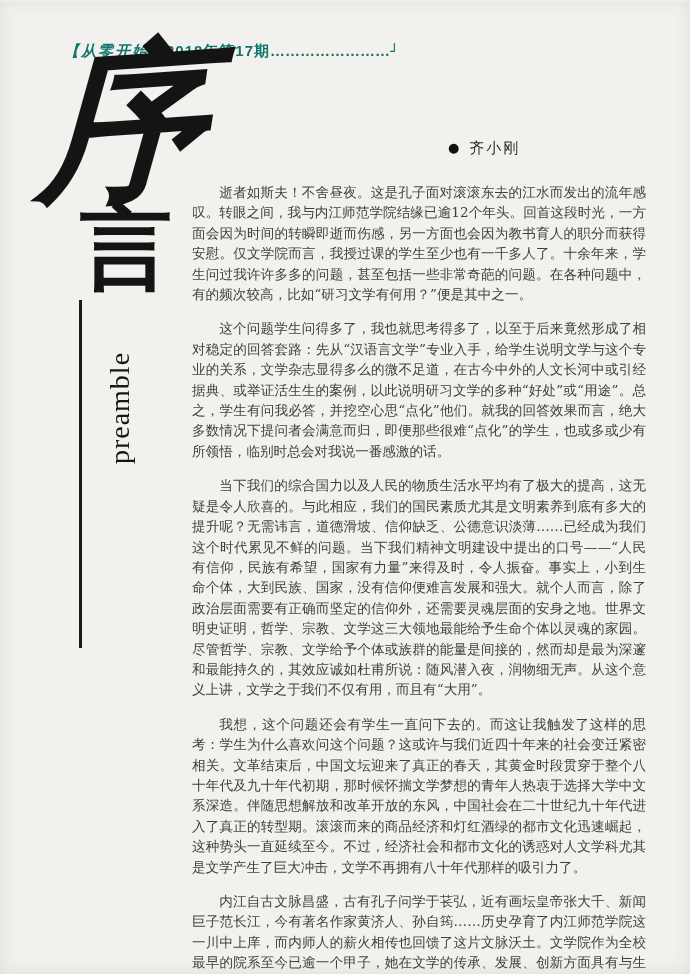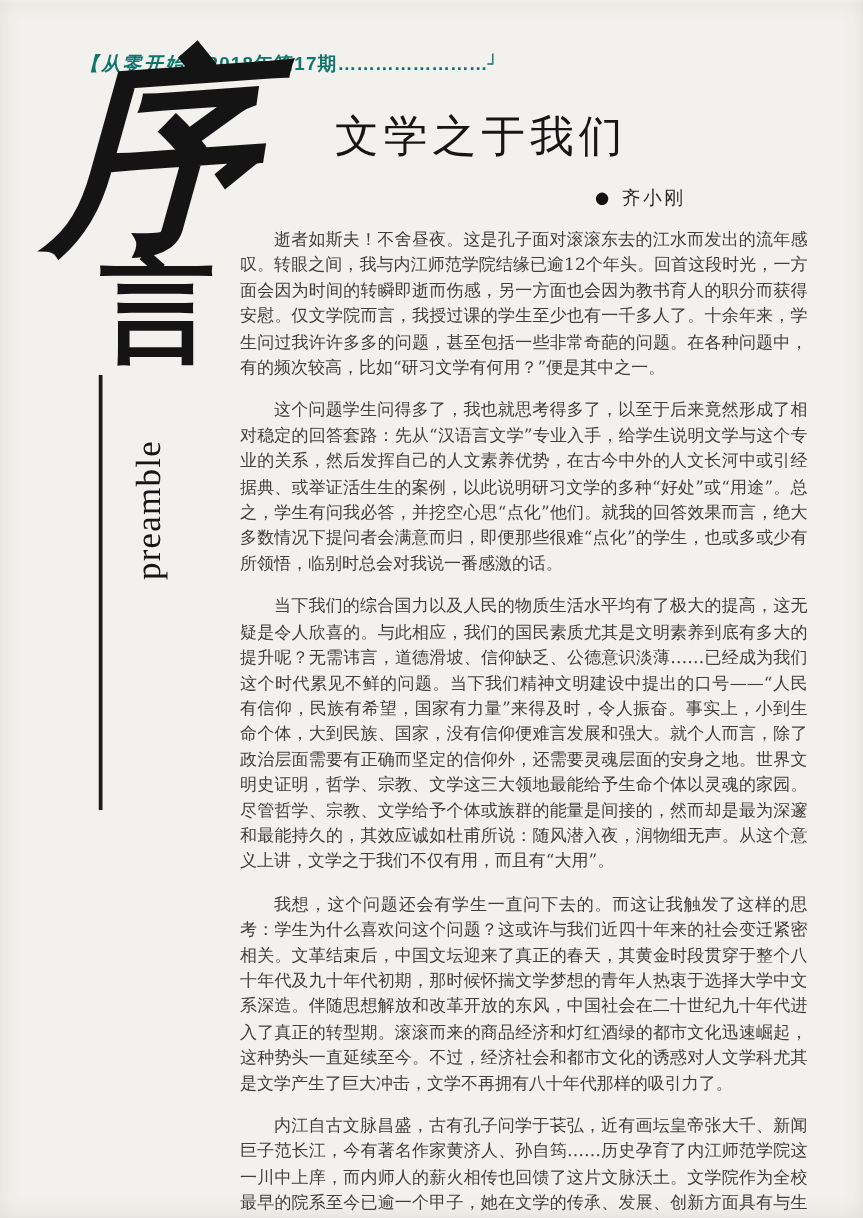--- a/index.html
+++ b/index.html
@@ -69,23 +69,23 @@
   
   .title{
     position:absolute;left:268px;top:86px;
     margin:0;
     font-size:35px;font-weight:400;
     letter-spacing:4px;
     color:#161616;
     white-space:nowrap;
   }
   .author{
-    position:absolute;left:476px;top:139px;
+    position:absolute;left:448px;top:139px;
     font-size:15px;color:#2a2a2a;
-    letter-spacing:2px;white-space:nowrap;margin-top:10px;
+    letter-spacing:2px;white-space:nowrap;
   }
   .author .bullet{
     font-size:13px;vertical-align:1px;margin-right:8px;color:#111;
   }
   
   .body-text{
     position:absolute;left:178px;top:168px;
     width:482px;
     font-size:13.6px;line-height:20.4px;
     color:#3f3f3f;
@@ -103,27 +103,26 @@
 
   <div class="header">
     <span class="issue-prefix">【从零开始】</span><span class="issue-no">2018年第17期</span><span class="leader">……………………</span><span class="corner">┘</span>
   </div>
 
   <div class="calli-xu">序</div>
   <div class="calli-yan">言</div>
   <div class="v-rule"></div>
   <div class="preamble">preamble</div>
 
-  <h1 class="title">文学之于我们</h1>
 
   <div class="author">
     <span class="bullet">●</span><span>齐小刚</span>
   </div>
 
   <div class="body-text">
     <p>逝者如斯夫！不舍昼夜。这是孔子面对滚滚东去的江水而发出的流年感叹。转眼之间，我与内江师范学院结缘已逾12个年头。回首这段时光，一方面会因为时间的转瞬即逝而伤感，另一方面也会因为教书育人的职分而获得安慰。仅文学院而言，我授过课的学生至少也有一千多人了。十余年来，学生问过我许许多多的问题，甚至包括一些非常奇葩的问题。在各种问题中，有的频次较高，比如“研习文学有何用？”便是其中之一。</p>
-    <p>这个问题学生问得多了，我也就思考得多了，以至于后来竟然形成了相对稳定的回答套路：先从“汉语言文学”专业入手，给学生说明文学与这个专业的关系，然后发挥自己的人文素养优势，在古今中外的人文长河中或引经据典、或举证活生生的案例，以此说明研习文学的多种“好处”或“用途”。总之，学生有问我必答，并挖空心思“点化”他们。就我的回答效果而言，绝大多数情况下提问者会满意而归，即便那些很难“点化”的学生，也或多或少有所领悟，临别时总会对我说一番感激的话。</p>
+    <p>这个问题学生问得多了，我也就思考得多了，以至于后来竟然形成了相对稳定的回答套路：先从“汉语言文学”专业入手，给学生说明文学与这个专业的关系，文学杂志显得多么的微不足道，在古今中外的人文长河中或引经据典、或举证活生生的案例，以此说明研习文学的多种“好处”或“用途”。总之，学生有问我必答，并挖空心思“点化”他们。就我的回答效果而言，绝大多数情况下提问者会满意而归，即便那些很难“点化”的学生，也或多或少有所领悟，临别时总会对我说一番感激的话。</p>
     <p>当下我们的综合国力以及人民的物质生活水平均有了极大的提高，这无疑是令人欣喜的。与此相应，我们的国民素质尤其是文明素养到底有多大的提升呢？无需讳言，道德滑坡、信仰缺乏、公德意识淡薄……已经成为我们这个时代累见不鲜的问题。当下我们精神文明建设中提出的口号——“人民有信仰，民族有希望，国家有力量”来得及时，令人振奋。事实上，小到生命个体，大到民族、国家，没有信仰便难言发展和强大。就个人而言，除了政治层面需要有正确而坚定的信仰外，还需要灵魂层面的安身之地。世界文明史证明，哲学、宗教、文学这三大领地最能给予生命个体以灵魂的家园。尽管哲学、宗教、文学给予个体或族群的能量是间接的，然而却是最为深邃和最能持久的，其效应诚如杜甫所说：随风潜入夜，润物细无声。从这个意义上讲，文学之于我们不仅有用，而且有“大用”。</p>
     <p>我想，这个问题还会有学生一直问下去的。而这让我触发了这样的思考：学生为什么喜欢问这个问题？这或许与我们近四十年来的社会变迁紧密相关。文革结束后，中国文坛迎来了真正的春天，其黄金时段贯穿于整个八十年代及九十年代初期，那时候怀揣文学梦想的青年人热衷于选择大学中文系深造。伴随思想解放和改革开放的东风，中国社会在二十世纪九十年代进入了真正的转型期。滚滚而来的商品经济和灯红酒绿的都市文化迅速崛起，这种势头一直延续至今。不过，经济社会和都市文化的诱惑对人文学科尤其是文学产生了巨大冲击，文学不再拥有八十年代那样的吸引力了。</p>
     <p>内江自古文脉昌盛，古有孔子问学于苌弘，近有画坛皇帝张大千、新闻巨子范长江，今有著名作家黄济人、孙自筠……历史孕育了内江师范学院这一川中上庠，而内师人的薪火相传也回馈了这片文脉沃土。文学院作为全校最早的院系至今已逾一个甲子，她在文学的传承、发展、创新方面具有与生俱来的良好基因和独特气质。今天，我们的“沱江潮文学社”已经走过了三十多个春秋，我们的文学刊物《荷韵》正在焕发着勃勃生机。在灯红酒绿的世界里，一页小小的甚至印刷略显粗糙的“沱江潮文学报”、一本薄薄的《荷韵》文学杂志显得多么的微不足道，然而她给予文学院师生的却又是如此的厚重和实沉。文学从古至今似乎都是少数人的事，但她所产生的效应却是全民族的，华夏文明里的很多优秀传统均能在文学的血液里找到基因。惟其如此，哪怕是惨淡经营，我们的《荷韵》，我们的“沱江潮文学社”，将一如既往地踏实每一个脚步，精心营构我们的精神家园。</p>
   </div>
 
 </div>
 
 </body></html>

